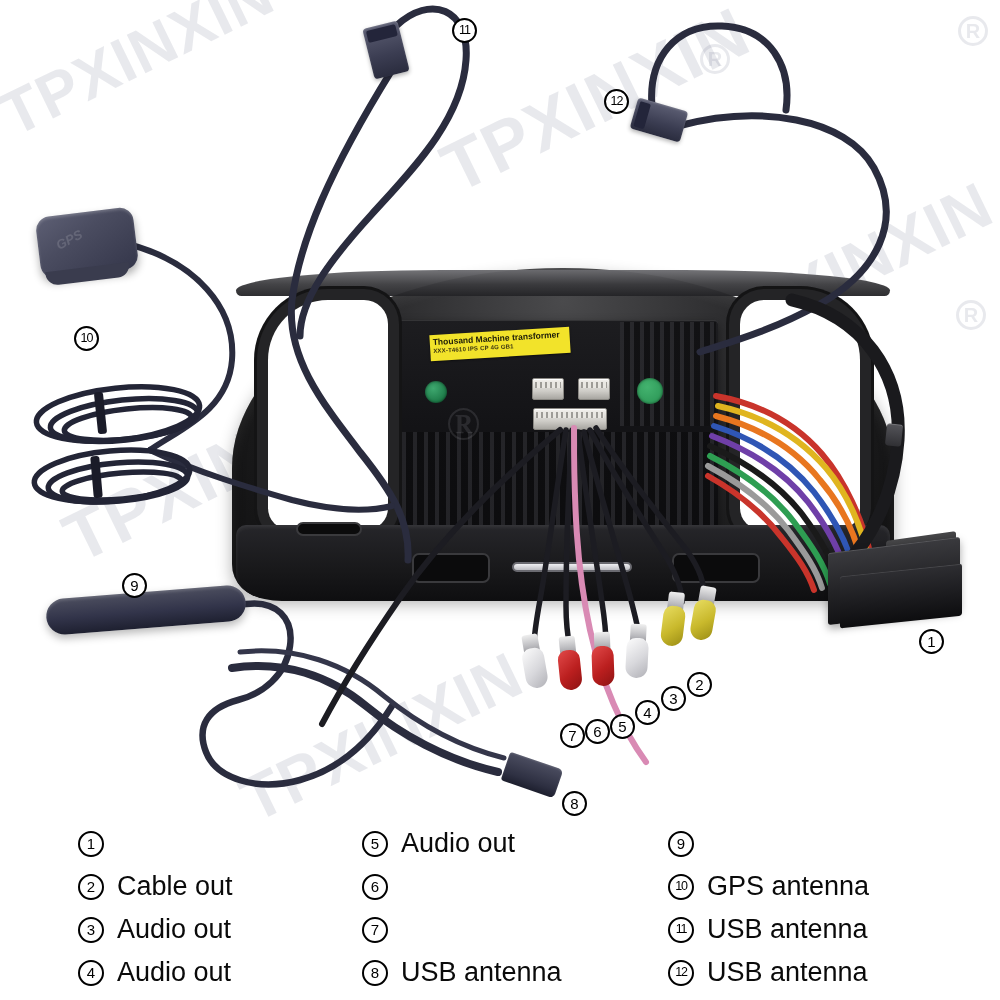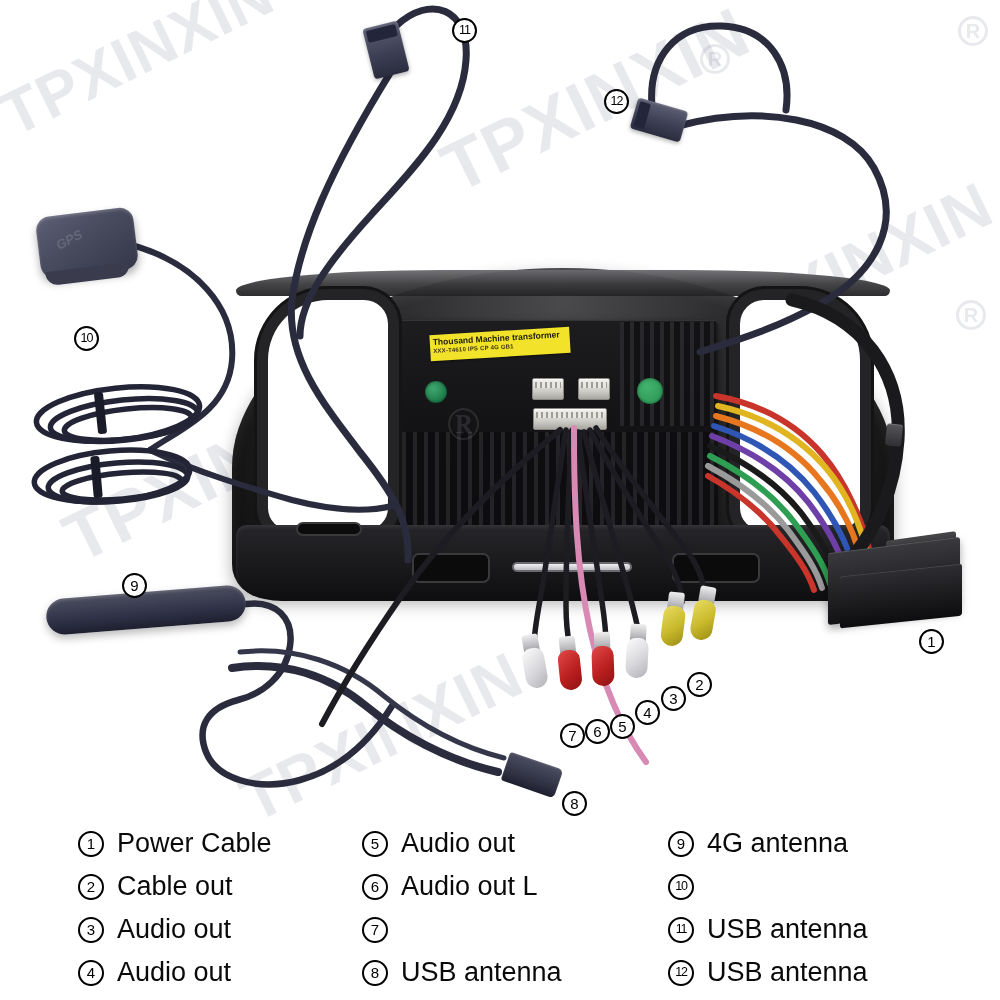--- a/index.html
+++ b/index.html
@@ -475,21 +475,20 @@
     <div class="callout sm" style="left:74px;  top:326px;">10</div>
     <div class="callout sm" style="left:452px; top:18px;">11</div>
     <div class="callout sm" style="left:604px; top:89px;">12</div>
   </div>
 
   <div class="legend">
 
     <div class="legend-col c1">
       <div class="legend-row">
         <div class="legend-num">1</div>
-        <div class="legend-text">Power Cable</div>
       </div>
       <div class="legend-row">
         <div class="legend-num">2</div>
         <div class="legend-text">Cable out</div>
       </div>
       <div class="legend-row">
         <div class="legend-num">3</div>
         <div class="legend-text">Audio out</div>
       </div>
       <div class="legend-row">
@@ -498,38 +497,37 @@
       </div>
     </div>
 
     <div class="legend-col c2">
       <div class="legend-row">
         <div class="legend-num">5</div>
         <div class="legend-text">Audio out</div>
       </div>
       <div class="legend-row">
         <div class="legend-num">6</div>
-        <div class="legend-text">Audio out L</div>
       </div>
       <div class="legend-row">
         <div class="legend-num">7</div>
       </div>
       <div class="legend-row">
         <div class="legend-num">8</div>
         <div class="legend-text">USB antenna</div>
       </div>
     </div>
 
     <div class="legend-col c3">
       <div class="legend-row">
         <div class="legend-num">9</div>
-        <div class="legend-text">4G antenna</div>
       </div>
       <div class="legend-row">
         <div class="legend-num two">10</div>
+        <div class="legend-text">GPS antenna</div>
       </div>
       <div class="legend-row">
         <div class="legend-num two">11</div>
         <div class="legend-text">USB antenna</div>
       </div>
       <div class="legend-row">
         <div class="legend-num two">12</div>
         <div class="legend-text">USB antenna</div>
       </div>
     </div>

